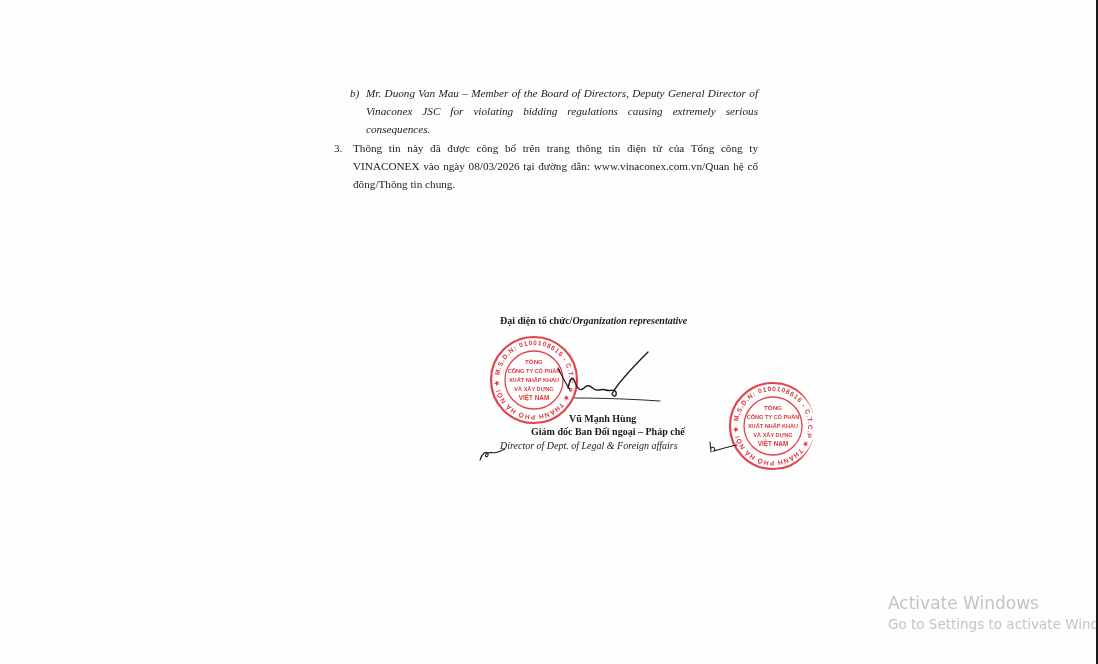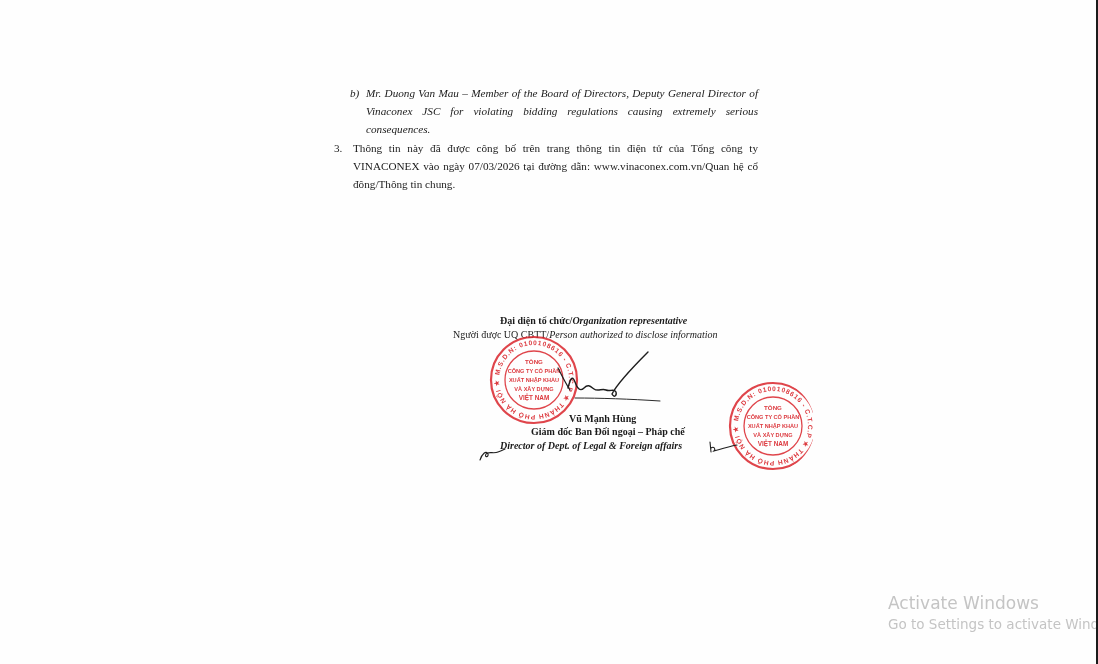--- a/index.html
+++ b/index.html
@@ -23,21 +23,21 @@
     .item-3-marker { position: absolute; left: -19px; top: 0; }
     .item-3-en { left: 353px; top: 194px; width: 405px; }
     .commit-vi { left: 334px; top: 234px; width: 424px; }
     .commit-en { left: 334px; top: 273px; width: 424px; }
 
     .sig-line { position: absolute; font-size: 10px; line-height: 16px; white-space: nowrap; }
     .rep-title { left: 500px; top: 313px; }
     .authorized { left: 453px; top: 327px; }
     .signer-name { left: 569px; top: 411px; font-weight: bold; }
     .signer-title-vi { left: 504px; top: 424px; font-weight: bold; margin-left: 27px; }
-    .signer-title-en { left: 500px; top: 438px; font-weight: bold; font-style: italic; }
+    .signer-title-en { left: 500px; top: 438px; font-weight: normal; font-style: italic; }
 
     .stamp { position: absolute; border-radius: 50%; }
     .stamp svg { display: block; }
     .stamp-main { left: 489px; top: 335px; width: 90px; height: 90px; }
     .stamp-edge { left: 725px; top: 380px; width: 90px; height: 92px; overflow: hidden; }
 
     .signature { position: absolute; }
     .sig-main { left: 520px; top: 348px; width: 150px; height: 60px; }
     .sig-initial-left { left: 478px; top: 446px; width: 28px; height: 16px; }
     .sig-initial-right { left: 708px; top: 440px; width: 30px; height: 14px; }
@@ -51,29 +51,26 @@
 
 <div class="page">
 
   <div class="para item-b it">
     <span class="item-b-marker">b)</span>
     <div class="last">Mr. Duong Van Mau – Member of the Board of Directors, Deputy General Director of Vinaconex JSC for violating bidding regulations causing extremely serious consequences.</div>
   </div>
 
   <div class="para item-3">
     <span class="item-3-marker">3.</span>
-    <div class="last">Thông tin này đã được công bố trên trang thông tin điện tử của Tổng công ty VINACONEX vào ngày 07/03/2026 tại đường dẫn: www.vinaconex.com.vn/Quan hệ cổ đông/Thông tin chung.</div>
+    <div class="last">Thông tin này đã được công bố trên trang thông tin điện tử của Tổng công ty VINACONEX vào ngày 08/03/2026 tại đường dẫn: www.vinaconex.com.vn/Quan hệ cổ đông/Thông tin chung.</div>
   </div>
 
 
   <div class="sig-line rep-title b">
     <span>Đại diện tổ chức/</span><span class="it">Organization representative</span>
-  </div>
-  <div class="sig-line authorized">
-    <span>Người được UQ CBTT/</span><span class="it">Person authorized to disclose information</span>
   </div>
 
   <div class="stamp stamp-main">
     <svg width="90" height="90" viewBox="0 0 90 90">
       <defs>
         <path id="ringPath" d="M45,45 m-35,0 a35,35 0 1,1 70,0 a35,35 0 1,1 -70,0"></path>
       </defs>
       <circle cx="45" cy="45" r="43" fill="none" stroke="#d9252b" stroke-width="2.2" opacity="0.85"></circle>
       <circle cx="45" cy="45" r="29" fill="none" stroke="#d9252b" stroke-width="1.3" opacity="0.85"></circle>
       <text font-family="Liberation Sans, sans-serif" font-size="6.6" font-weight="bold" fill="#d9252b" opacity="0.9" letter-spacing="0.8">

